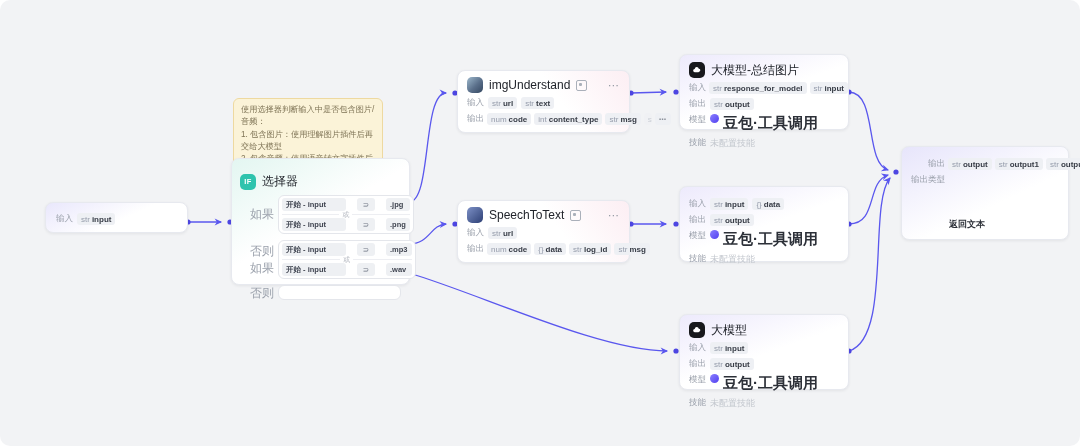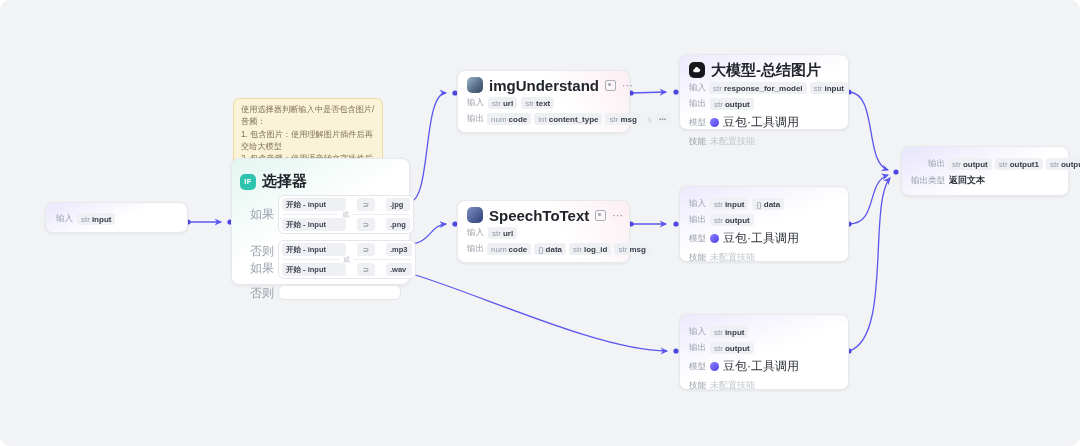--- a/index.html
+++ b/index.html
@@ -11,44 +11,44 @@
 
   .node{position:absolute;background:#fff;border:1px solid #e7e9ef;border-radius:8px;
     box-shadow:0 1px 3px rgba(24,28,45,.07);box-sizing:border-box;}
   .tint-start{background-image:linear-gradient(155deg,#e9e7fc 0%,#ffffff 55%);}
   .tint-selector{background-image:linear-gradient(150deg,#e3f6f1 0%,#ffffff 48%);}
   .tint-plugin{background-image:linear-gradient(235deg,#fceef3 0%,#ffffff 42%);}
   .tint-llm{background-image:linear-gradient(160deg,#edeafc 0%,#ffffff 52%);}
   .tint-end{background-image:linear-gradient(155deg,#e7e5fb 0%,#ffffff 60%);}
 
   .title-row{display:flex;align-items:center;gap:6px;height:18px;}
-  .node-title{font-size:15px;font-weight:700;color:#21242b;white-space:nowrap;}
+  .node-title{font-size:12px;font-weight:400;color:#21242b;white-space:nowrap;}
   .nicon{width:16px;height:16px;border-radius:5px;flex:0 0 16px;display:flex;align-items:center;justify-content:center;}
   .nicon svg{display:block;}
   .icon-startbg{background:linear-gradient(135deg,#6a5cf6,#4f46e5);}
   .icon-ifbg{background:#2ec3ad;color:#fff;font-size:7.5px;font-weight:700;letter-spacing:.3px;}
   .icon-llmbg{background:#17181c;}
   .icon-img{background:linear-gradient(135deg,#9db8cc,#5a6f8a 55%,#33465f);}
   .icon-stt{background:linear-gradient(135deg,#7d90c6,#2d3f74);}
   .badge-ico{width:9px;height:9px;border:1px solid #aab0ba;border-radius:2px;position:relative;flex:0 0 9px;}
   .badge-ico::after{content:"";position:absolute;left:2px;top:2px;width:3px;height:3px;background:#aab0ba;border-radius:1px;}
   .more{margin-left:auto;color:#9096a0;font-size:11px;letter-spacing:1px;line-height:10px;cursor:pointer;}
 
-  .row{display:flex;align-items:center;gap:4px;margin-top:4px;min-width:0;}
+  .row{display:flex;align-items:flex-start;gap:4px;margin-top:4px;min-width:0;}
   .rlabel{font-size:8.5px;color:#989ea9;flex:0 0 auto;}
   .chip{display:inline-flex;align-items:center;background:#eef0f4;border-radius:3px;
     padding:1.5px 4px;font-size:8px;line-height:9px;white-space:nowrap;}
   .chip i{font-style:normal;color:#959cab;margin-right:2px;}
   .chip b{font-weight:600;color:#383d47;}
   .chip.fade{opacity:.42;max-width:30px;overflow:hidden;}
   .chip.mini{color:#8a8f99;font-weight:700;}
   .mdot{width:9px;height:9px;border-radius:50%;background:linear-gradient(135deg,#8b80ff,#5240f0);flex:0 0 9px;}
-  .mtext{font-size:12px;color:#2c3038;font-weight:400;}
+  .mtext{font-size:15px;color:#2c3038;font-weight:700;}
   .skill{font-size:9px;color:#c3c7ce;}
-  .plain{font-size:9px;color:#2c3038;font-weight:600;}
+  .plain{font-size:9px;color:#2c3038;font-weight:600;margin-top:44px;}
 
   
   .note{position:absolute;left:233px;top:98px;width:150px;box-sizing:border-box;
     background:#fbf3d8;border:1px solid #eed9a0;border-radius:6px;padding:5px 7px;
     font-size:8.2px;line-height:1.5;color:#7e7355;}
 
   
   .sel-body{padding:8px;}
   .branch{display:flex;margin-top:6px;}
   .branch-label{flex:0 0 34px;font-size:12px;color:#9aa0ab;text-align:right;padding-right:4px;align-self:center;}
@@ -302,20 +302,28 @@
       <span class="mdot"></span>
       <span class="mtext">豆包·工具调用</span>
     </div>
     <div class="row">
       <span class="rlabel">技能</span>
       <span class="skill">未配置技能</span>
     </div>
   </div>
 
   <div class="node tint-llm" style="left:679px;top:314px;width:170px;height:76px;padding:7px 9px;">
+    <div class="title-row" style="height:16px;">
+      <span class="nicon icon-llmbg">
+        <svg width="10" height="10" viewBox="0 0 16 16">
+            <path fill="#fff" d="M4.6 11.4 a2.6 2.6 0 0 1-.3-5.2 a3.4 3.4 0 0 1 6.6-.4 a2.5 2.5 0 0 1 .6 4.9 q-.4.7-1.4.7z"></path>
+          </svg>
+      </span>
+      <span class="node-title">大模型</span>
+    </div>
     <div class="row">
       <span class="rlabel">输入</span>
       <span class="chip">
           <i>str</i>
           <b>input</b>
         </span>
     </div>
     <div class="row">
       <span class="rlabel">输出</span>
       <span class="chip">

